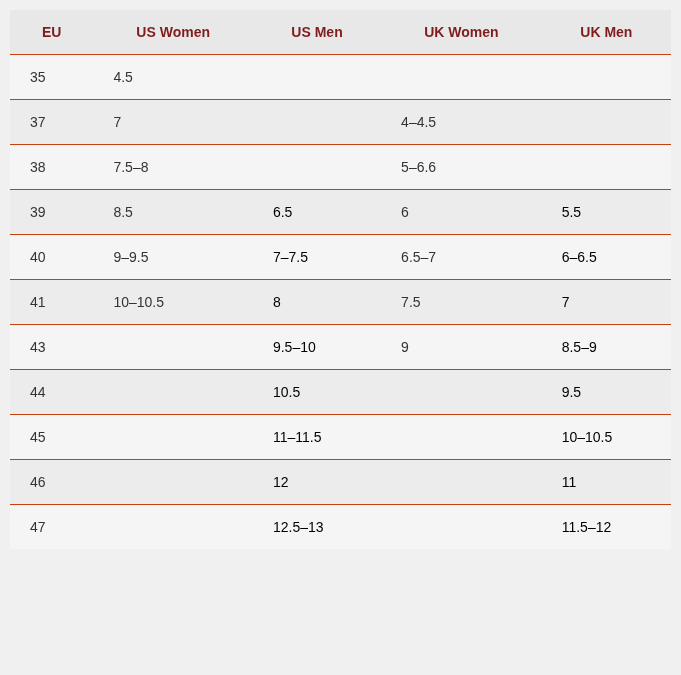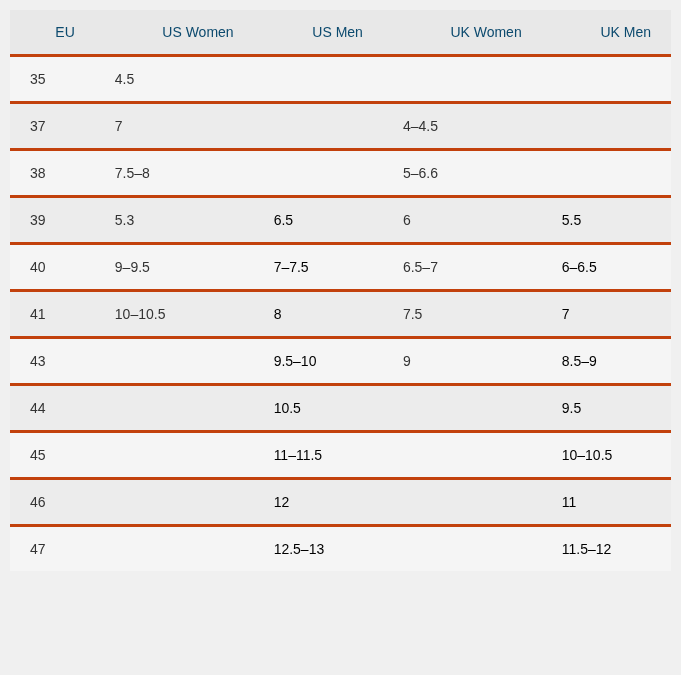--- a/index.html
+++ b/index.html
@@ -28,28 +28,28 @@
       width: 100%;
       border-collapse: collapse;
     }
 
     thead tr {
       background: #e8e8e8;
     }
 
     thead th {
       padding: 14px 20px;
-      text-align: right;
-      color: #0c4a6e;
-      font-weight: 400;
+      text-align: center;
+      color: #7f1d1d;
+      font-weight: 700;
       font-size: 14px;
     }
 
     tbody tr {
-      border-top: 3px solid #c2410c;
+      border-top: 1px solid #c2410c;
     }
 
     tbody tr:nth-child(odd) {
       background: #f5f5f5;
     }
 
     tbody tr:nth-child(even) {
       background: #ececec;
     }
 
@@ -99,21 +99,21 @@
         </tr>
         <tr>
           <td>38</td>
           <td>7.5–8</td>
           <td class="blue-text"></td>
           <td>5–6.6</td>
           <td class="blue-text"></td>
         </tr>
         <tr>
           <td>39</td>
-          <td>5.3</td>
+          <td>8.5</td>
           <td class="blue-text">6.5</td>
           <td>6</td>
           <td class="blue-text">5.5</td>
         </tr>
         <tr>
           <td>40</td>
           <td>9–9.5</td>
           <td class="blue-text">7–7.5</td>
           <td>6.5–7</td>
           <td class="blue-text">6–6.5</td>

